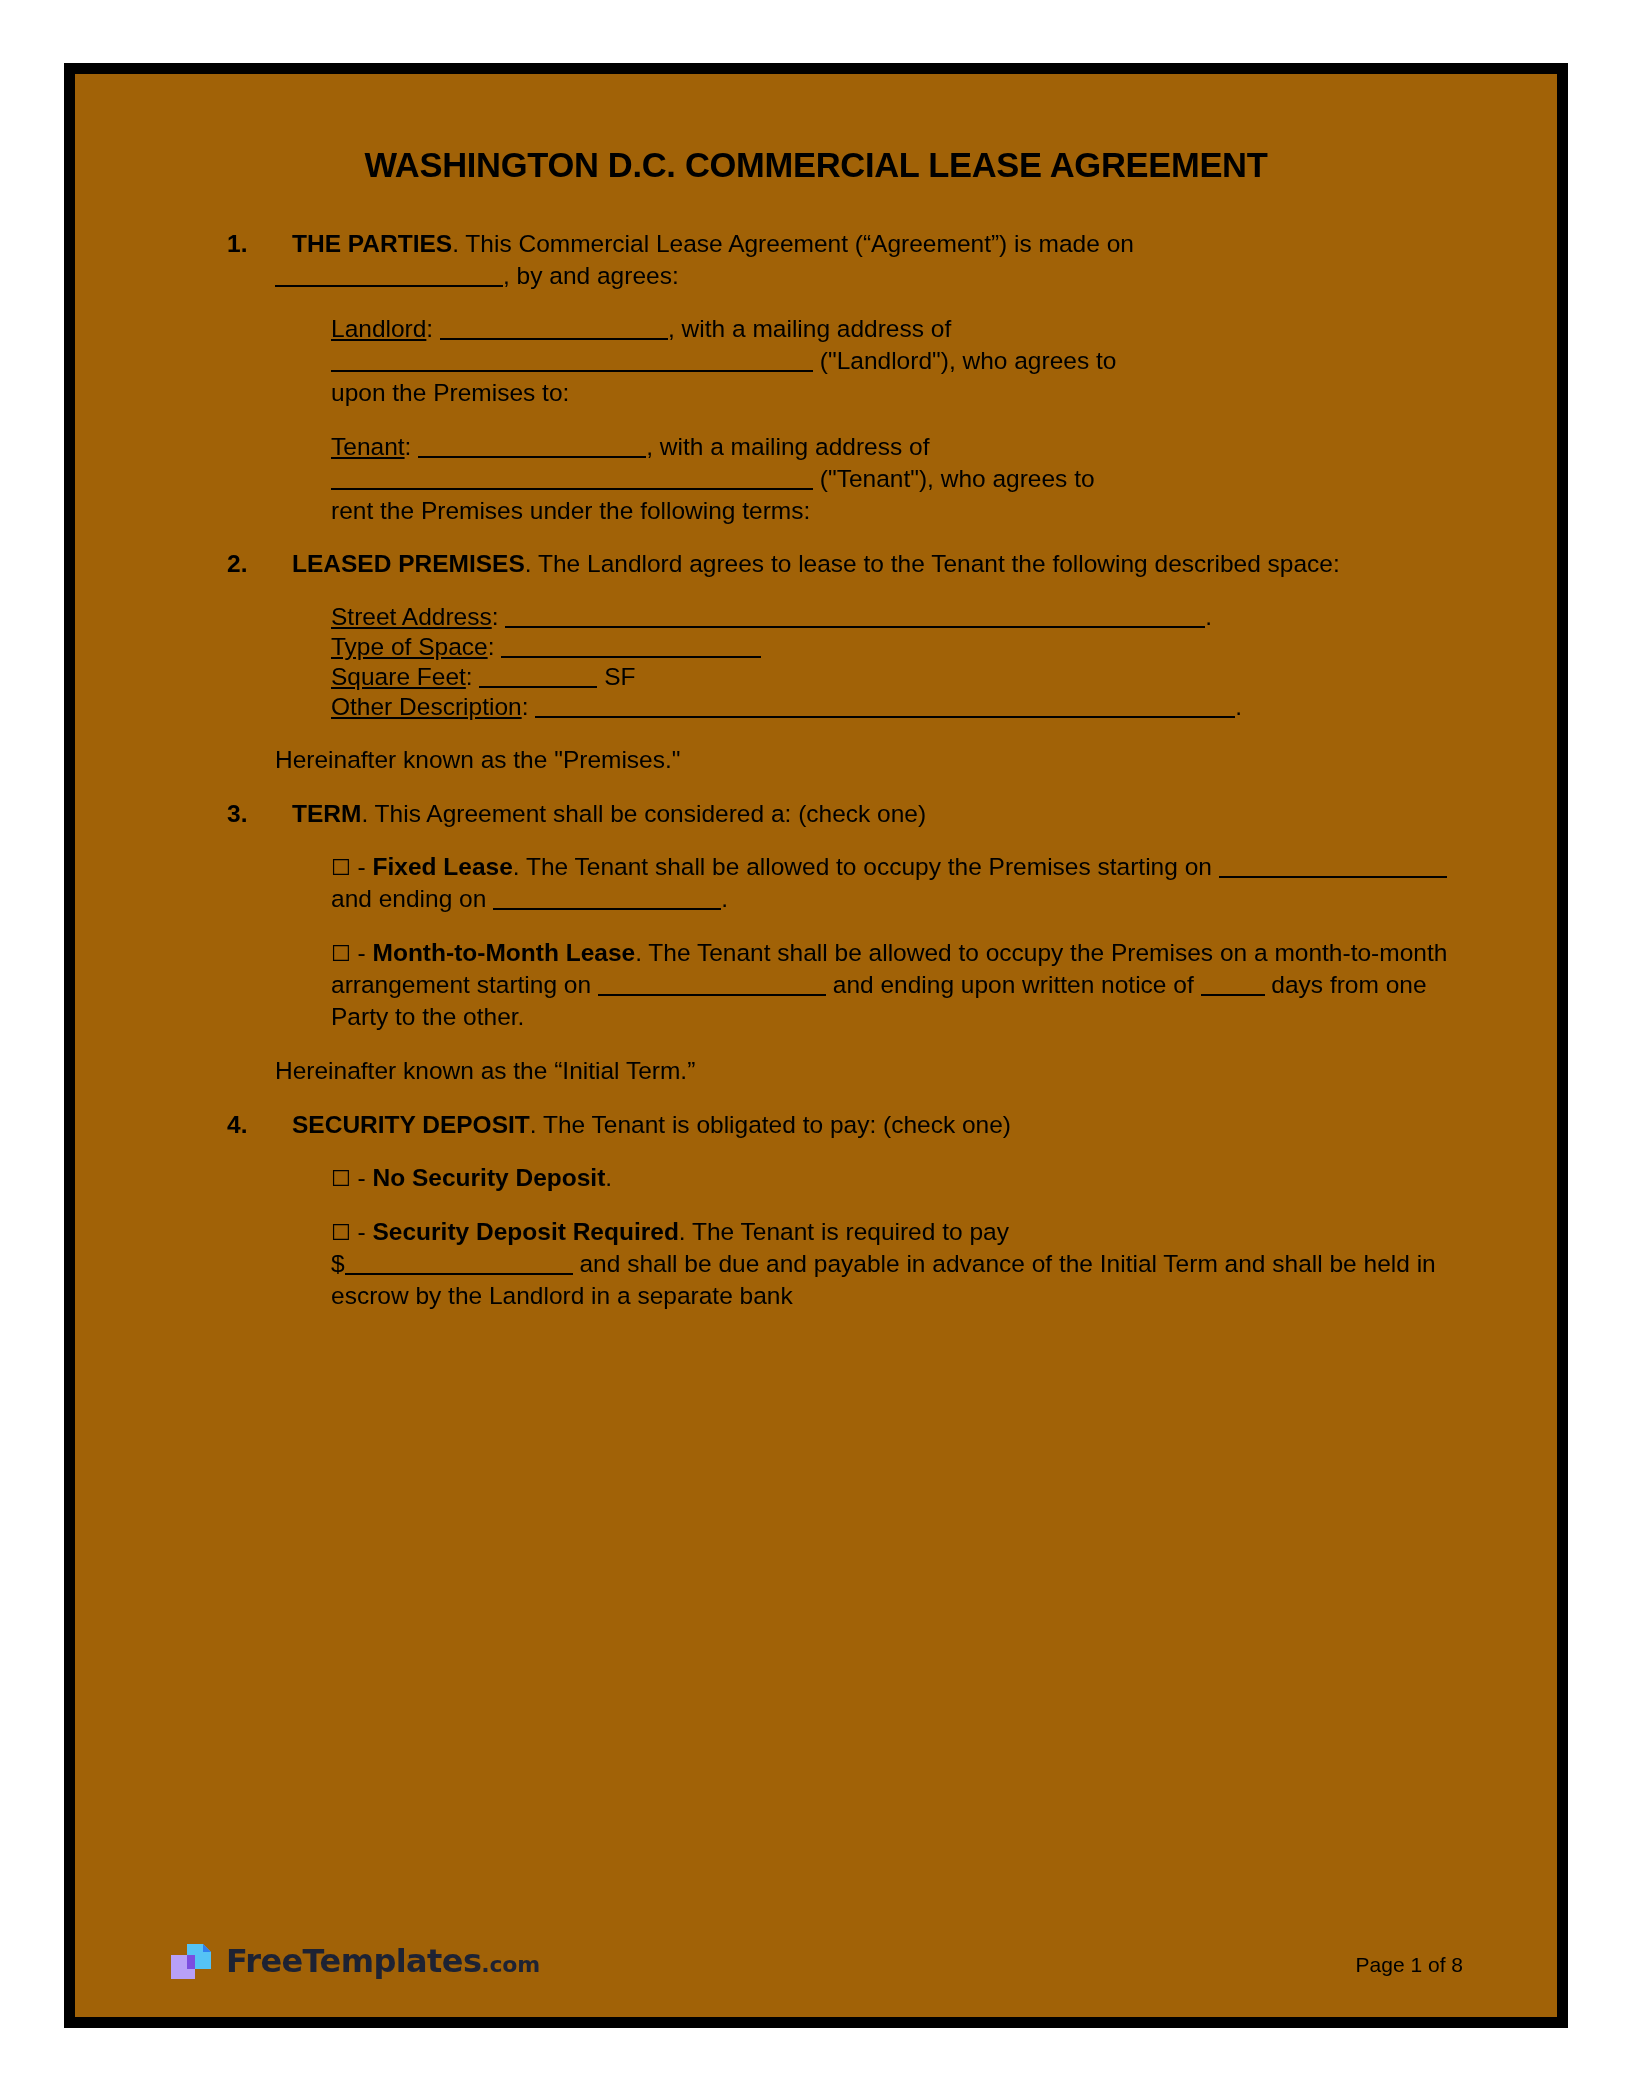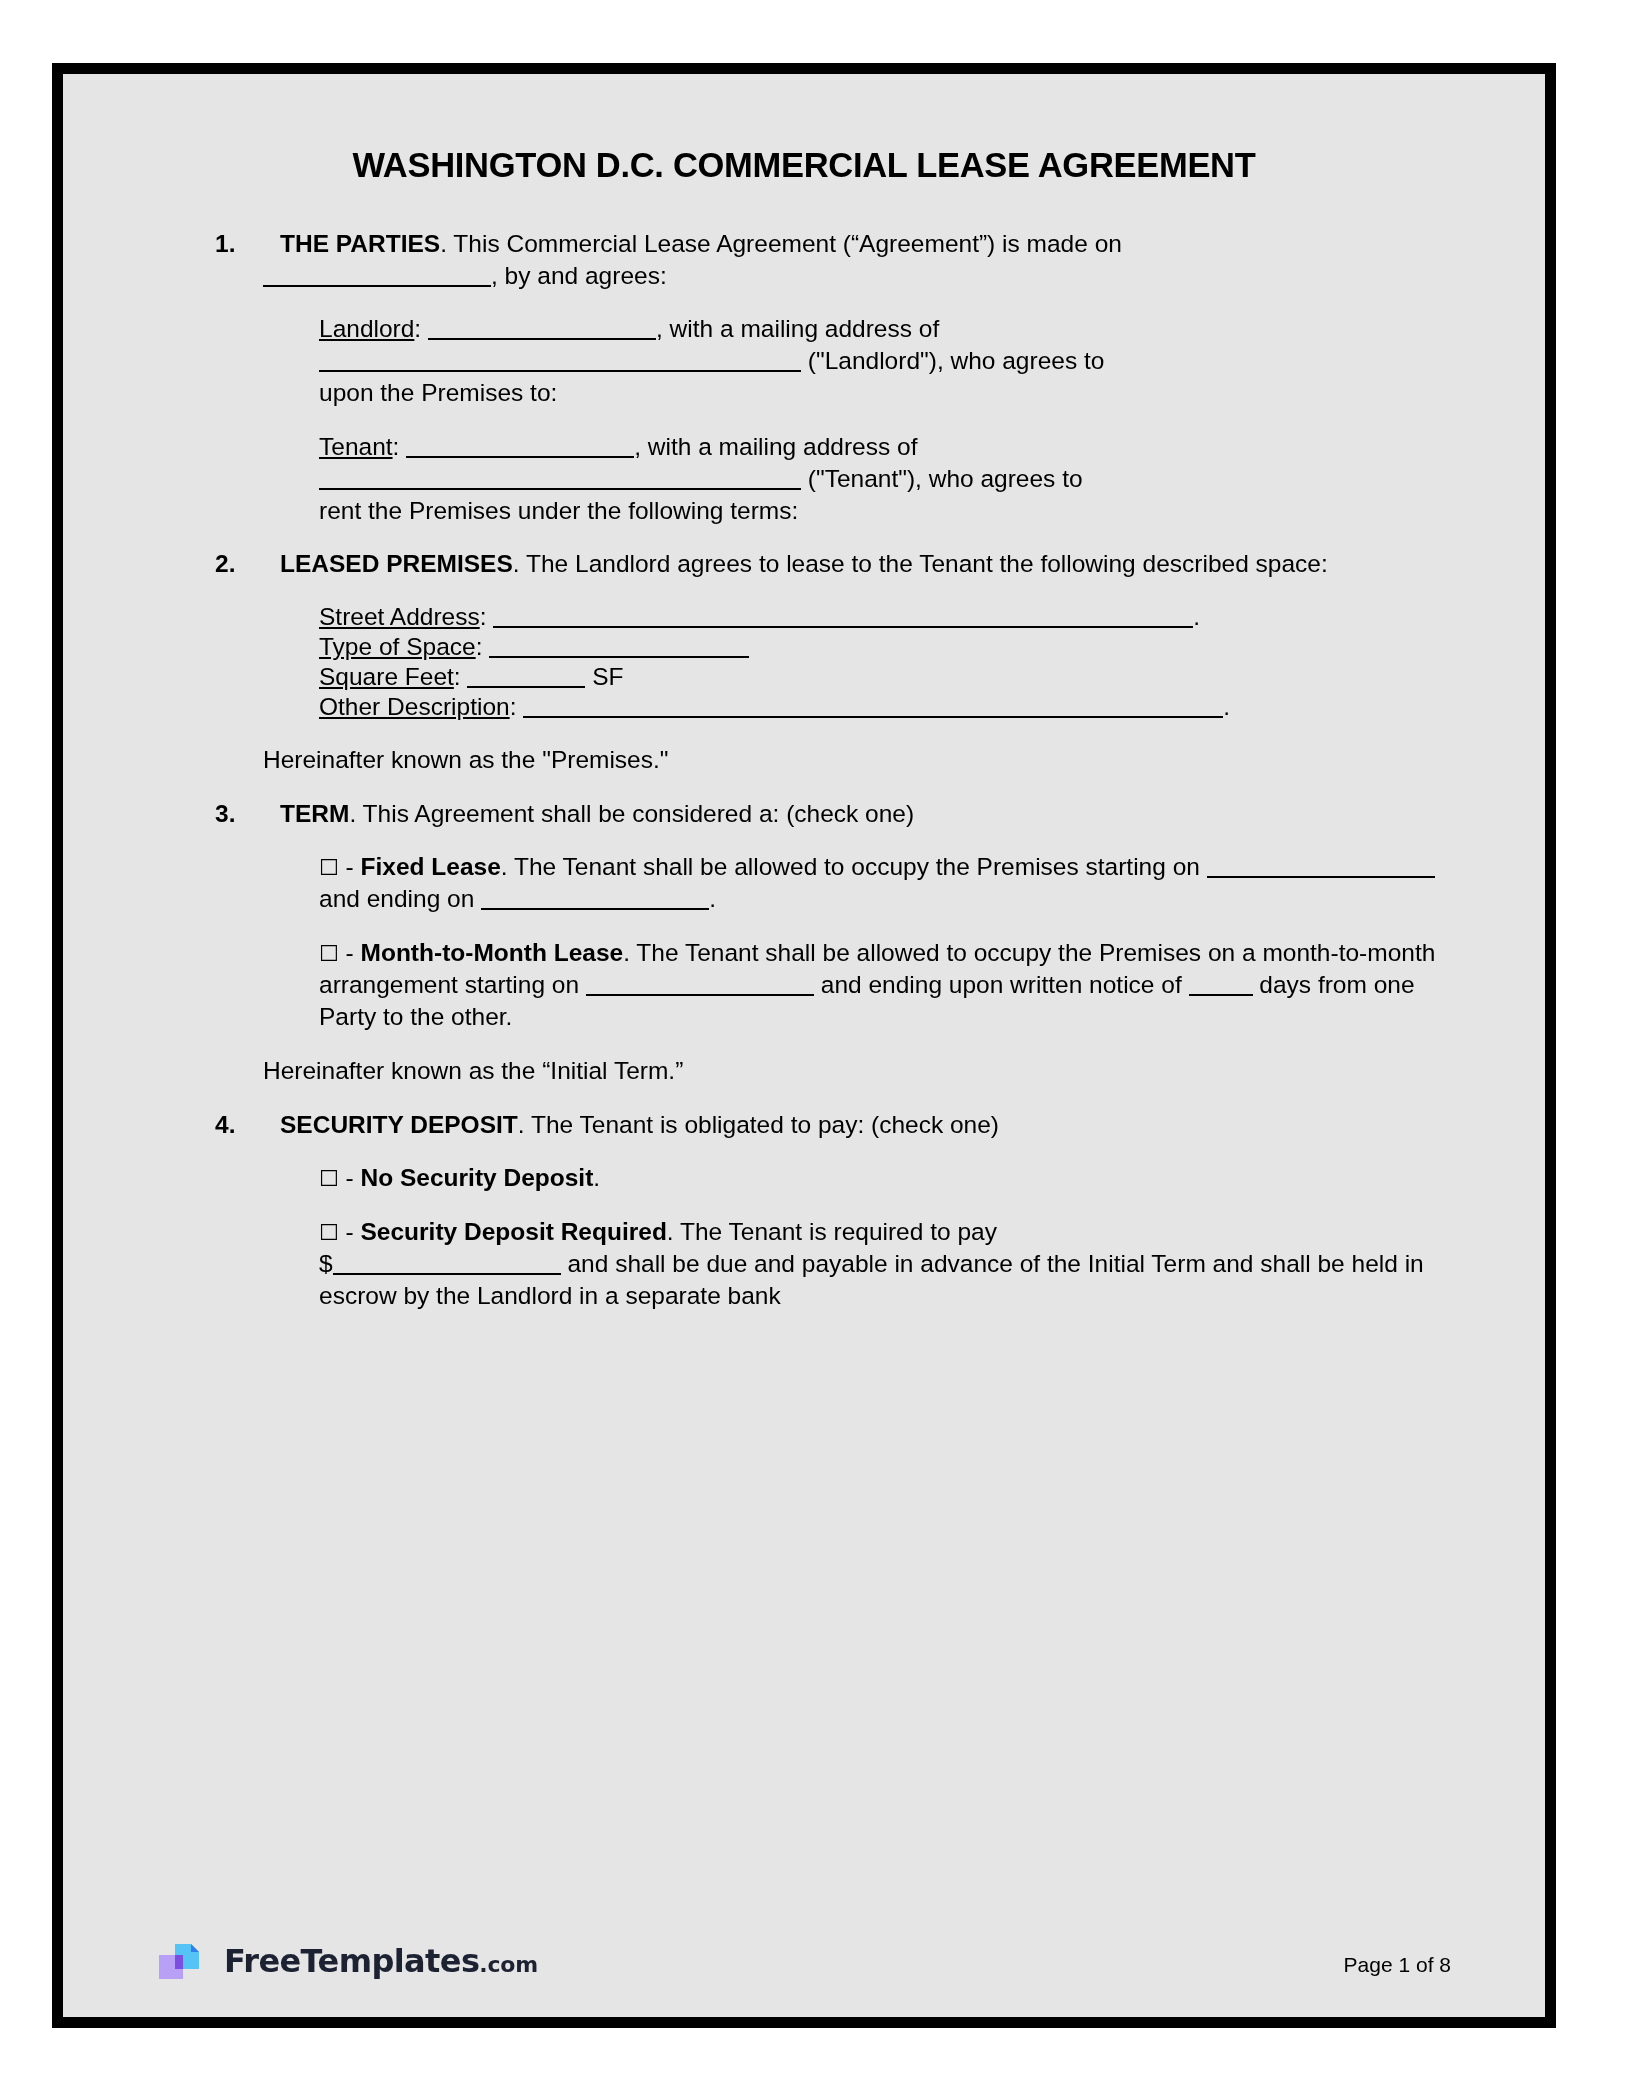--- a/index.html
+++ b/index.html
@@ -11,27 +11,27 @@
     width: 1632px;
     height: 2090px;
     font-family: "Liberation Sans", sans-serif;
     color: #000000;
     -webkit-font-smoothing: none;
   }
 
   
   .page-sheet {
     position: absolute;
-    left: 52px;
+    left: 64px;
     top: 63px;
     width: 1504px;
     height: 1965px;
     box-sizing: border-box;
     border: 11px solid #000000;
-    background: #e5e5e5;
+    background: #a16207;
     overflow: hidden;
   }
   .page-inner {
     position: relative;
     width: 100%;
     height: 100%;
     box-sizing: border-box;
     padding: 0;
   }
 
@@ -135,21 +135,21 @@
     position: relative;
     width: 100%;
     height: 100%;
   }
   .brand {
     position: absolute;
     left: 18px;
     bottom: 34px;
     display: flex;
     align-items: center;
-    gap: 23px;
+    gap: 13px;
   }
   .brand-mark {
     width: 44px;
     height: 44px;
     position: relative;
     flex: 0 0 auto;
   }
   .brand-text {
     font-family: "DejaVu Sans", sans-serif;
     font-size: 32px;

